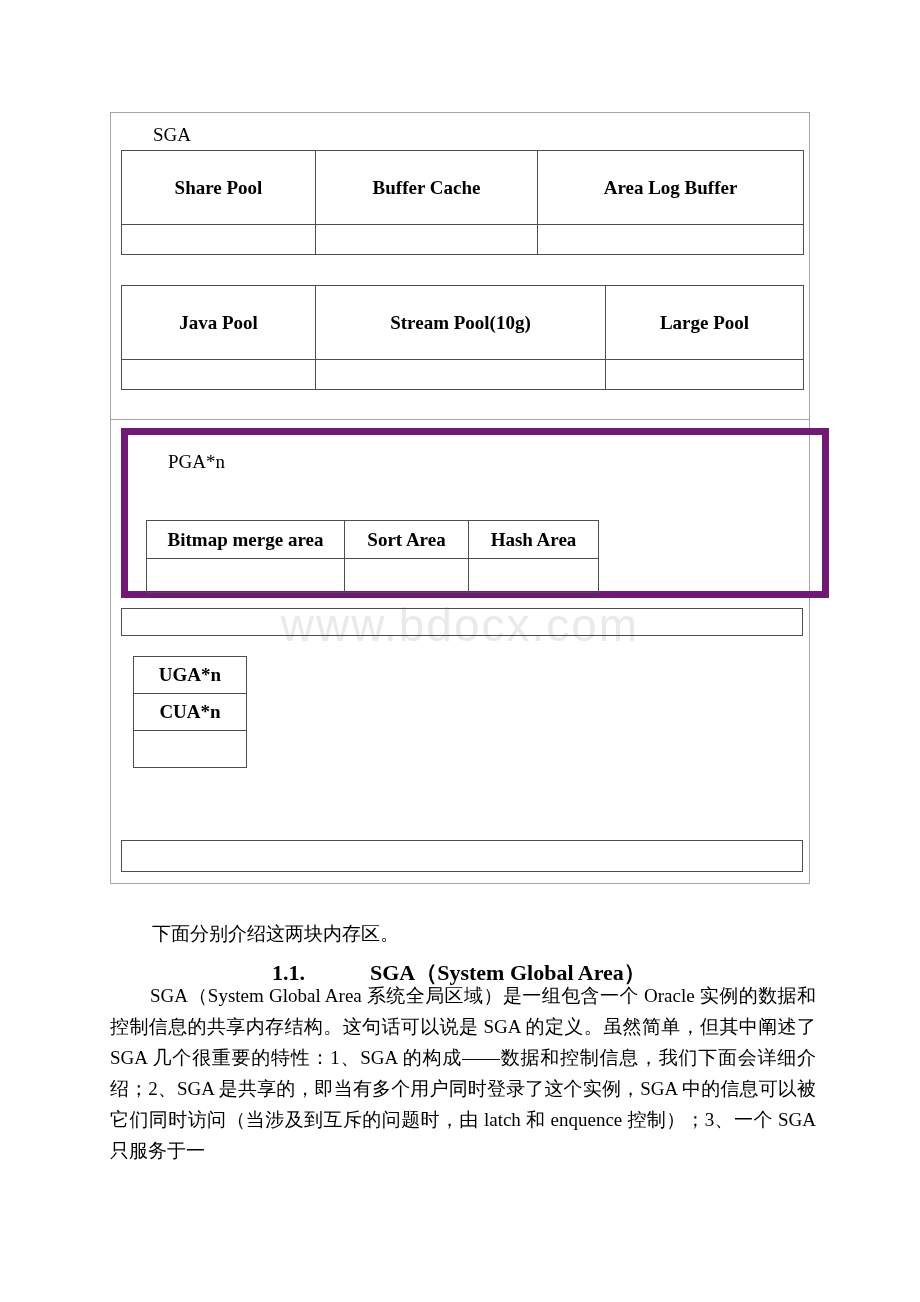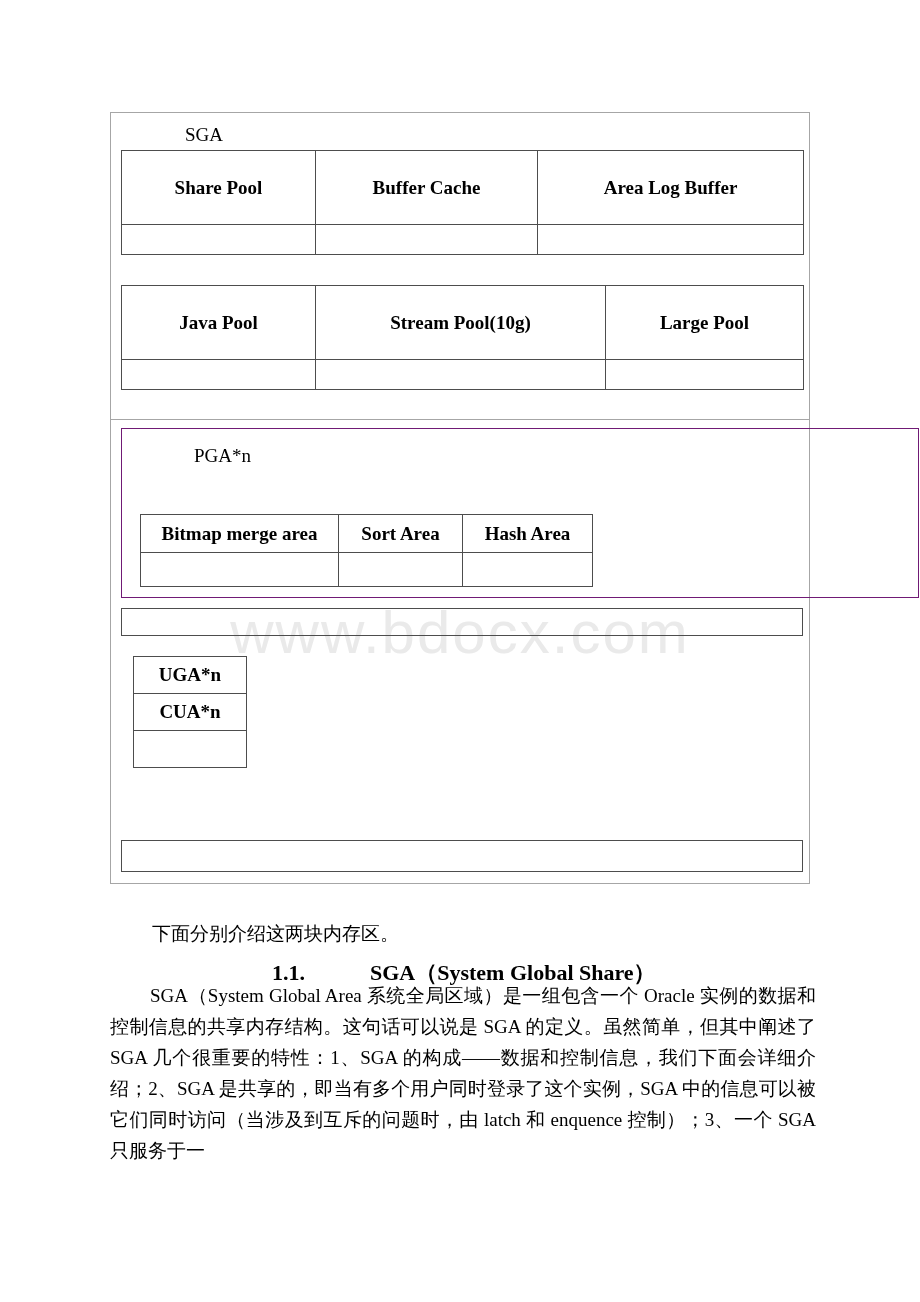--- a/index.html
+++ b/index.html
@@ -24,21 +24,21 @@
   }
 
   
   .watermark {
     position: absolute;
     left: 0;
     top: 598px;
     width: 920px;
     text-align: center;
     font-family: "Liberation Sans", "DejaVu Sans", sans-serif;
-    font-size: 60px;
+    font-size: 46px;
     letter-spacing: 2px;
     color: #eaeaea;
     z-index: 0;
     pointer-events: none;
     user-select: none;
     white-space: nowrap;
   }
 
   
   .diagram {
@@ -56,21 +56,20 @@
     position: relative;
   }
   .outer-box.sga { height: 308px; }
   .outer-box.pga { height: 464px; border-top: none; }
 
   .outer-label {
     position: absolute;
     font-size: 19px;
     line-height: 1;
     white-space: nowrap;
-    margin-left: 32px;
   }
   .sga-label { left: 42px; top: 12px; }
   .pga-label { left: 40px; top: 17px; }
 
   
   .grid {
     position: absolute;
     border-collapse: collapse;
     table-layout: fixed;
     box-sizing: border-box;
@@ -100,23 +99,23 @@
     top: 172px;
     width: 682px;
     border: 1px solid #a6a6a6;
   }
 
   
   .pga-inner {
     position: absolute;
     left: 10px;
     top: 8px;
-    width: 798px;
+    width: 708px;
     height: 170px;
-    border: 1px solid #701a75;
+    border: 7px solid #701a75;
     box-sizing: border-box;
     padding-left: 8px;
   }
   .table-pga {
     left: 18px;
     top: 45px;
     width: 452px;
     border: 1px solid #a6a6a6;
     margin-top: 40px;
   }
@@ -274,18 +273,18 @@
         </table>
 
       <div class="bottom-row"></div>
     </div>
 
   </div>
 
   <div class="intro-line">下面分别介绍这两块内存区。</div>
 
   <div class="heading">
-    <span class="num">1.1.</span><span>SGA（System Global Share）</span>
+    <span class="num">1.1.</span><span>SGA（System Global Area）</span>
   </div>
 
   <div class="paragraph">SGA（System Global Area 系统全局区域）是一组包含一个 Oracle 实例的数据和控制信息的共享内存结构。这句话可以说是 SGA 的定义。虽然简单，但其中阐述了 SGA 几个很重要的特性：1、SGA 的构成——数据和控制信息，我们下面会详细介绍；2、SGA 是共享的，即当有多个用户同时登录了这个实例，SGA 中的信息可以被它们同时访问（当涉及到互斥的问题时，由 latch 和 enquence 控制）；3、一个 SGA 只服务于一</div>
 
 </div>
 
 </body></html>

